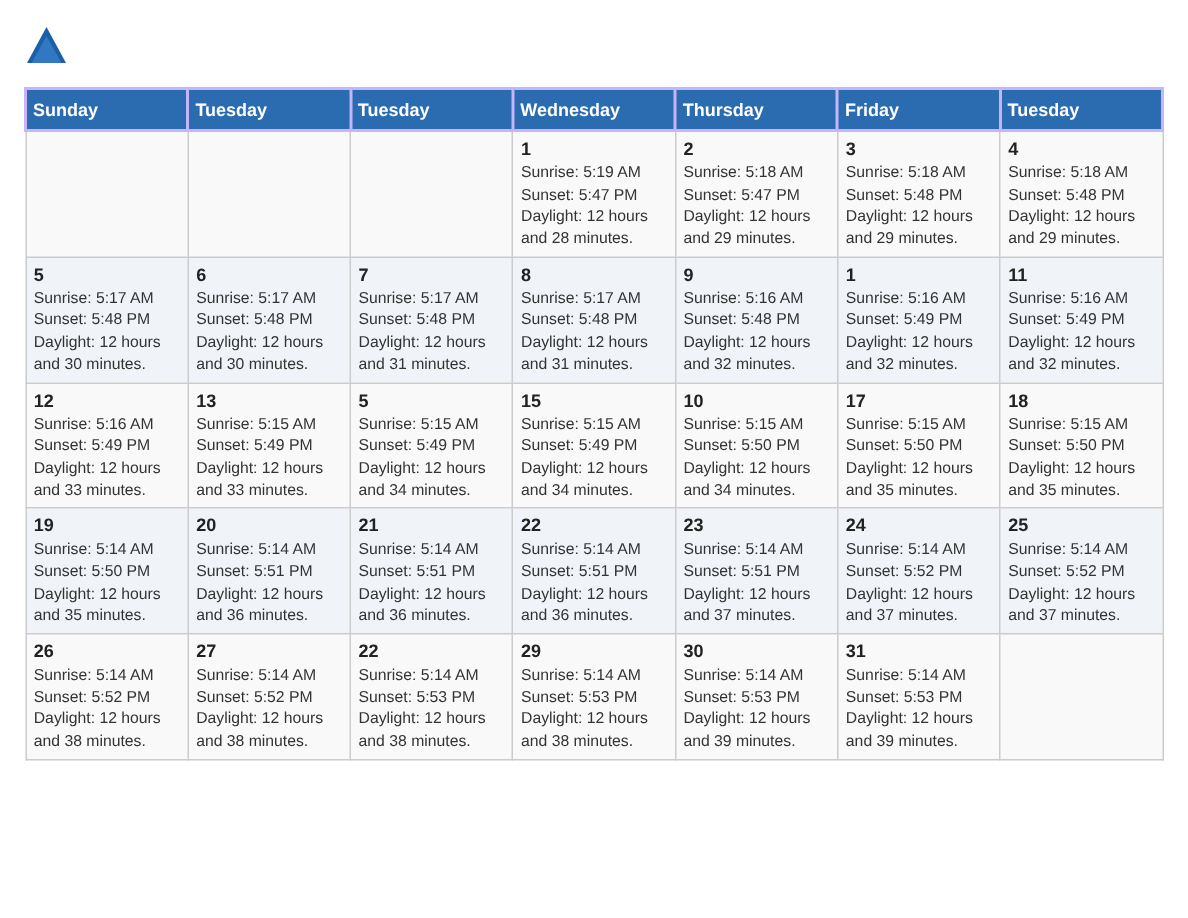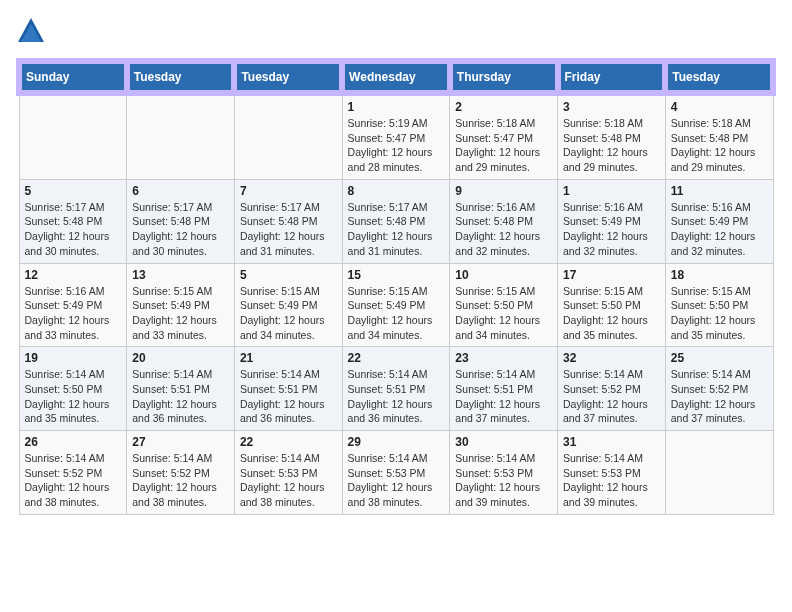--- a/index.html
+++ b/index.html
@@ -57,21 +57,21 @@
       border-collapse: collapse;
       font-size: 11px;
     }
     thead tr th {
       background-color: #2b6cb0;
       color: #fff;
       padding: 6px 4px;
       text-align: left;
       font-size: 12px;
       font-weight: bold;
-      border: 6px solid #c4b5fd;
+      border: 2px solid #c4b5fd;
     }
     tbody tr td {
       border: 1px solid #ccc;
       padding: 4px 5px;
       vertical-align: top;
       font-size: 10.5px;
       color: #222;
       width: calc(100% / 7);
       background: #fff;
     }
@@ -293,21 +293,21 @@
 and 36 minutes.</div>
         </td>
         <td>
           <span class="day-num">23</span>
           <div class="day-info" style="white-space: pre-line;">Sunrise: 5:14 AM
 Sunset: 5:51 PM
 Daylight: 12 hours
 and 37 minutes.</div>
         </td>
         <td>
-          <span class="day-num">32</span>
+          <span class="day-num">24</span>
           <div class="day-info" style="white-space: pre-line;">Sunrise: 5:14 AM
 Sunset: 5:52 PM
 Daylight: 12 hours
 and 37 minutes.</div>
         </td>
         <td>
           <span class="day-num">25</span>
           <div class="day-info" style="white-space: pre-line;">Sunrise: 5:14 AM
 Sunset: 5:52 PM
 Daylight: 12 hours

